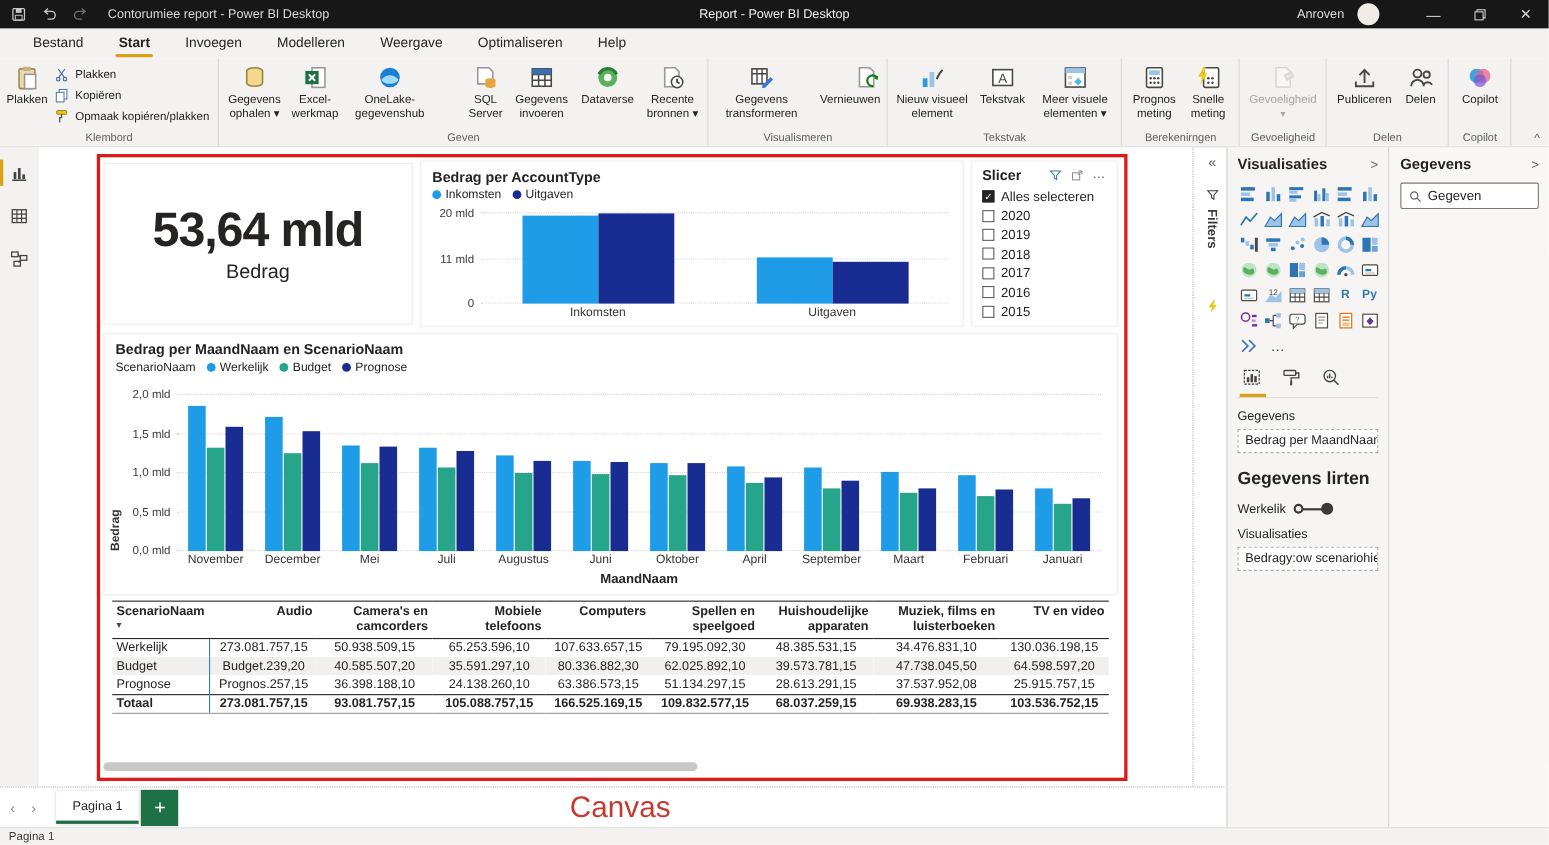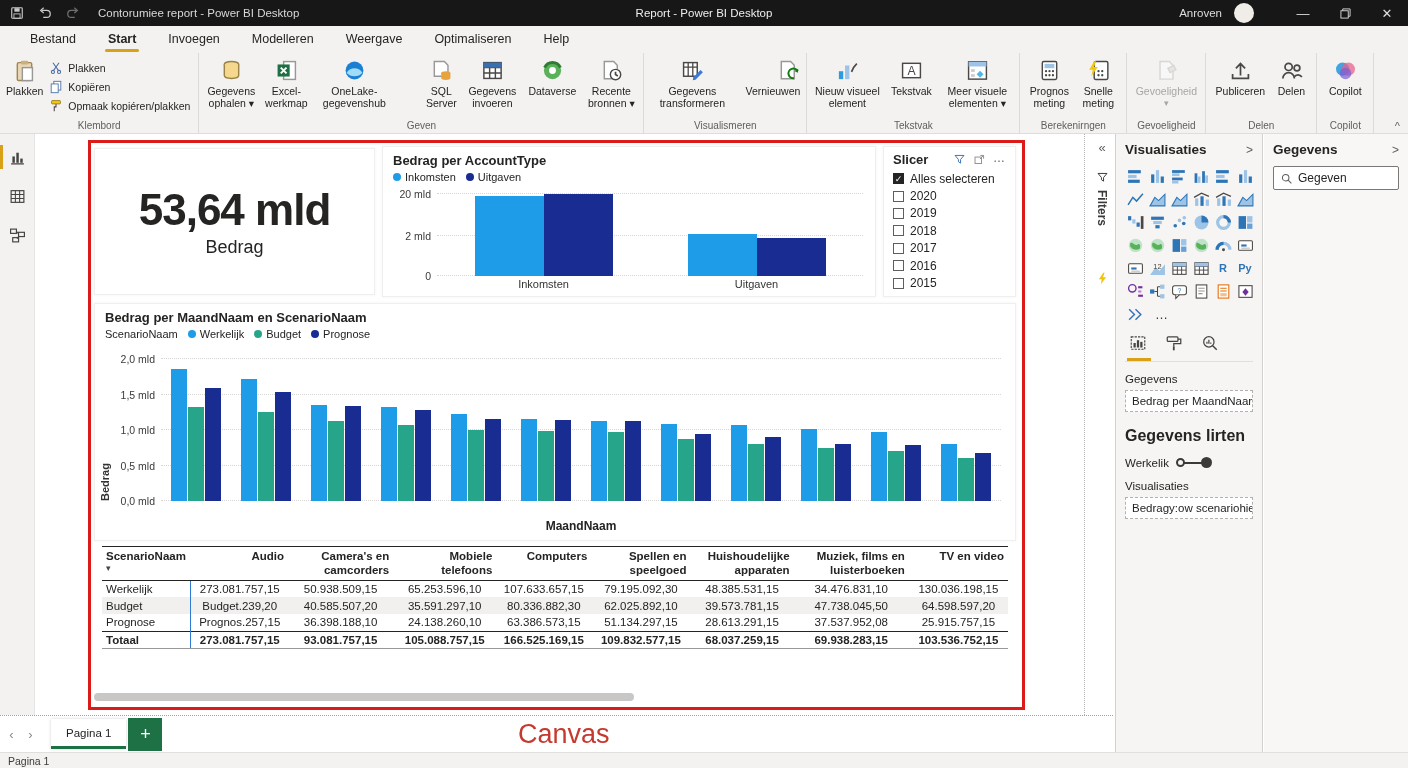--- a/index.html
+++ b/index.html
@@ -513,21 +513,21 @@
             </span>
             <span class="lg-item">
               <span class="dot" style="background: rgb(24, 44, 145);"></span>
               <span>Uitgaven</span>
             </span>
           </div>
         <div class="chart1-plot">
             <div class="gridline" style="bottom: 100%;"></div>
             <div class="ytick" style="bottom: calc(100% - 6px);">20 mld</div>
             <div class="gridline" style="bottom: 49%;"></div>
-            <div class="ytick" style="bottom: calc(49% - 6px);">2 mld</div>
+            <div class="ytick" style="bottom: calc(49% - 6px);">11 mld</div>
             <div class="gridline" style="bottom: 0%;"></div>
             <div class="ytick" style="bottom: calc(0% - 6px);">0</div>
             <div class="c1bars">
               <div class="c1group">
                 <div class="bar" style="height: 97.5%; background: rgb(31, 156, 232);"></div>
                 <div class="bar" style="height: 100%; background: rgb(24, 44, 145);"></div>
               </div>
               <div class="c1group">
                 <div class="bar" style="height: 51%; background: rgb(31, 156, 232);"></div>
                 <div class="bar" style="height: 46%; background: rgb(24, 44, 145);"></div>
@@ -674,20 +674,34 @@
                 <div class="bar" style="height: 48.5%; background: rgb(31, 156, 232);"></div>
                 <div class="bar" style="height: 35%; background: rgb(39, 165, 139);"></div>
                 <div class="bar" style="height: 39.5%; background: rgb(24, 44, 145);"></div>
               </div>
               <div class="c2group">
                 <div class="bar" style="height: 40.5%; background: rgb(31, 156, 232);"></div>
                 <div class="bar" style="height: 30.5%; background: rgb(39, 165, 139);"></div>
                 <div class="bar" style="height: 34%; background: rgb(24, 44, 145);"></div>
               </div>
             </div>
+          </div>
+        <div class="chart2-cats">
+            <div class="c2cat">November</div>
+            <div class="c2cat">December</div>
+            <div class="c2cat">Mei</div>
+            <div class="c2cat">Juli</div>
+            <div class="c2cat">Augustus</div>
+            <div class="c2cat">Juni</div>
+            <div class="c2cat">Oktober</div>
+            <div class="c2cat">April</div>
+            <div class="c2cat">September</div>
+            <div class="c2cat">Maart</div>
+            <div class="c2cat">Februari</div>
+            <div class="c2cat">Januari</div>
           </div>
         <div class="c2-xlabel">MaandNaam</div>
       </div>
 
       <div class="visual table-visual">
         <table class="pbi-table">
           <colgroup>
               <col style="width: 88px;">
               <col style="width: 96px;">
               <col style="width: 104px;">

